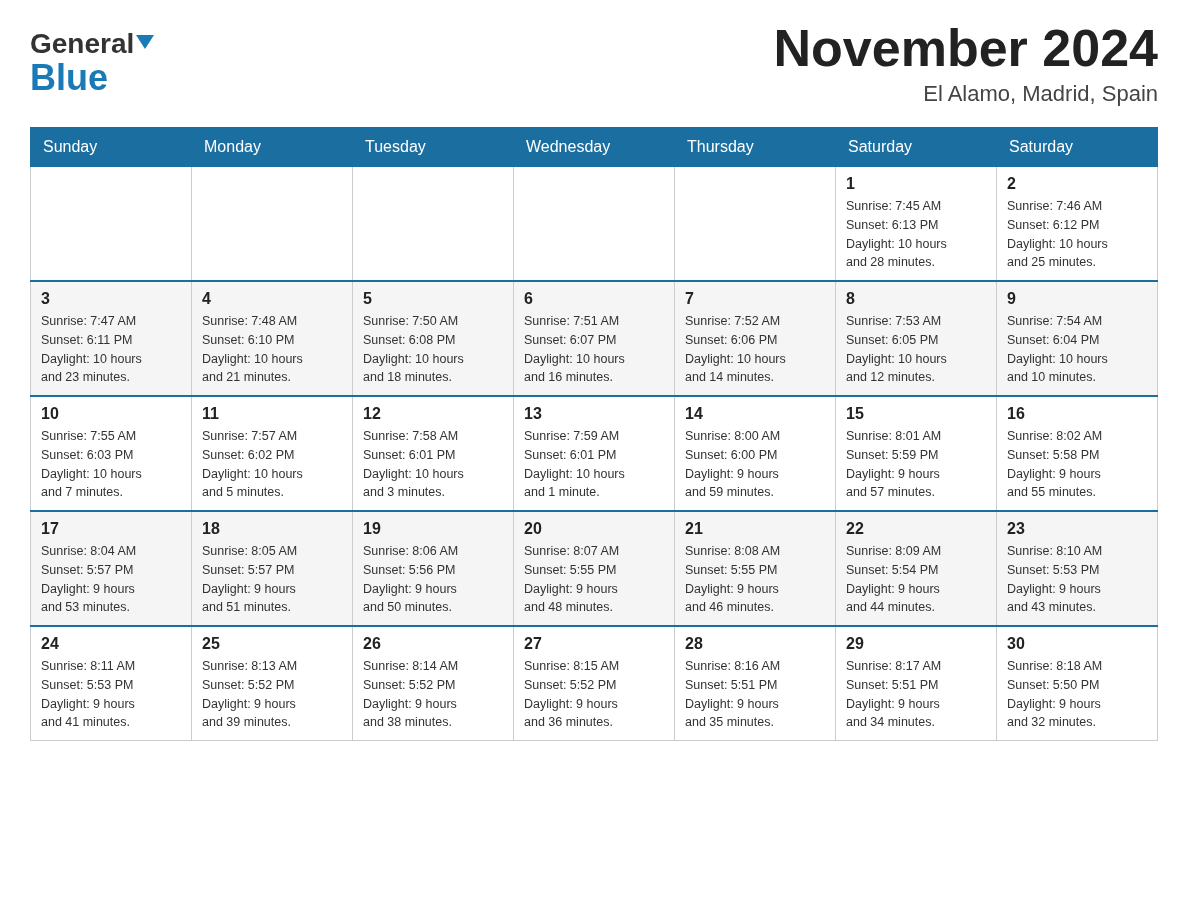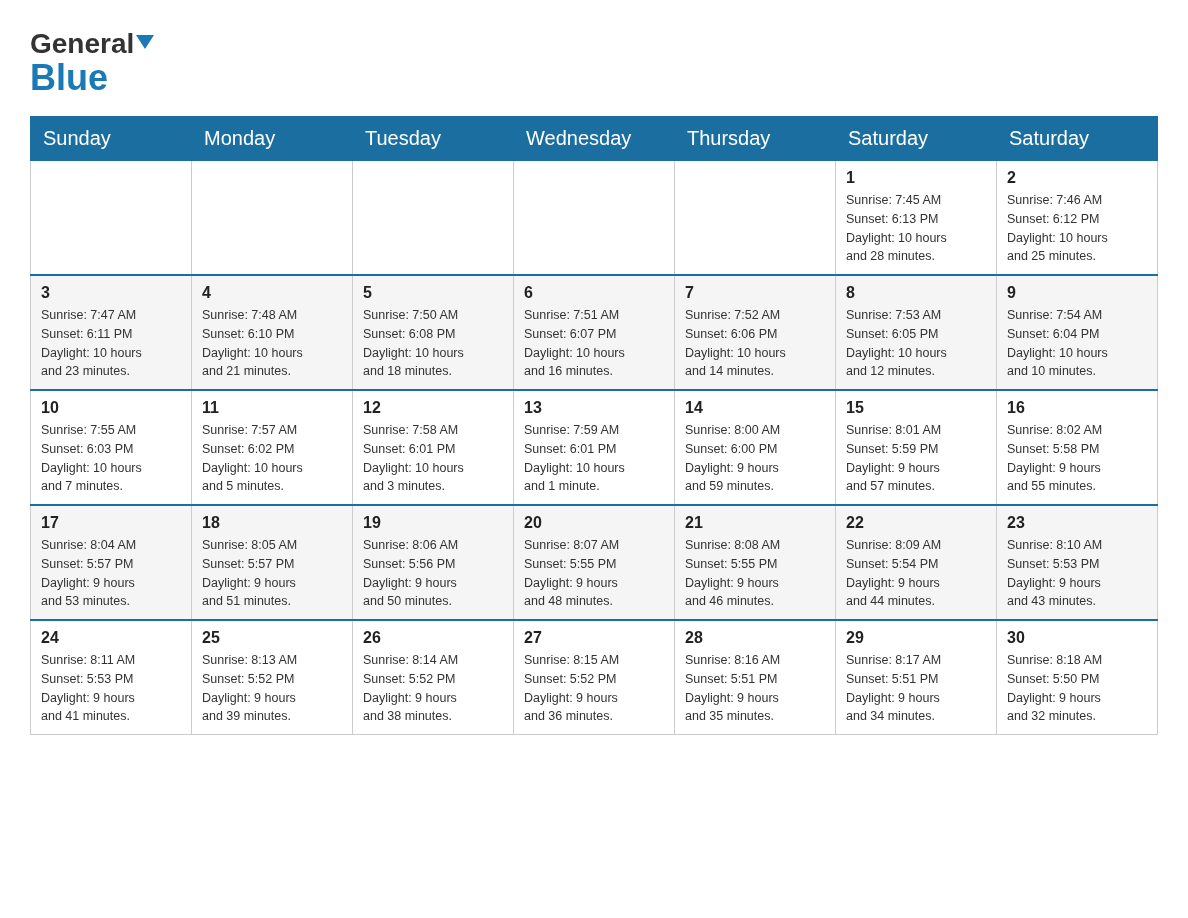--- a/index.html
+++ b/index.html
@@ -67,21 +67,21 @@
     .calendar-table {
       width: 100%;
       border-collapse: collapse;
       border: 1px solid #aaa;
     }
     .calendar-table th {
       background-color: #1a6fa0;
       color: #fff;
       text-align: left;
       padding: 10px 12px;
-      font-size: 20px;
+      font-size: 16px;
       font-weight: normal;
       border: 1px solid #1a6fa0;
     }
     .calendar-table td {
       vertical-align: top;
       padding: 8px 10px;
       border: 1px solid #ccc;
       width: 14.28%;
       min-height: 100px;
       font-size: 13px;
@@ -112,20 +112,24 @@
   </style>
 </head>
 <body>
 
 <div class="header-section">
   <div class="logo">
     <div class="logo-text">
       General<span class="logo-triangle"></span>
     </div>
     <div class="logo-blue">Blue</div>
+  </div>
+  <div class="title-section">
+    <div class="month-title">November 2024</div>
+    <div class="location-title">El Alamo, Madrid, Spain</div>
   </div>
 </div>
 
 <table class="calendar-table">
   <thead>
     <tr>
       <th>Sunday</th>
       <th>Monday</th>
       <th>Tuesday</th>
       <th>Wednesday</th>

